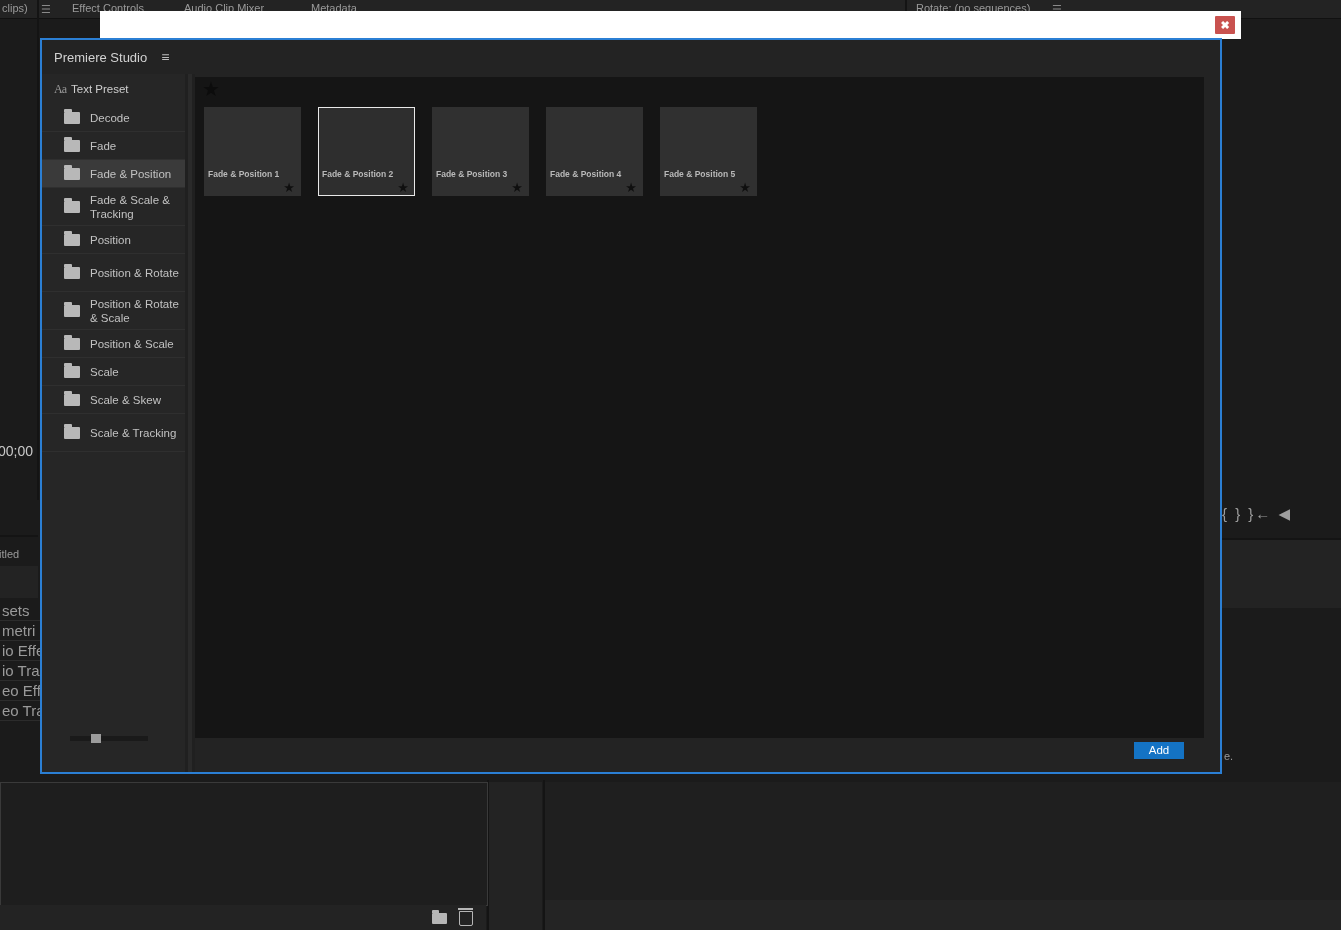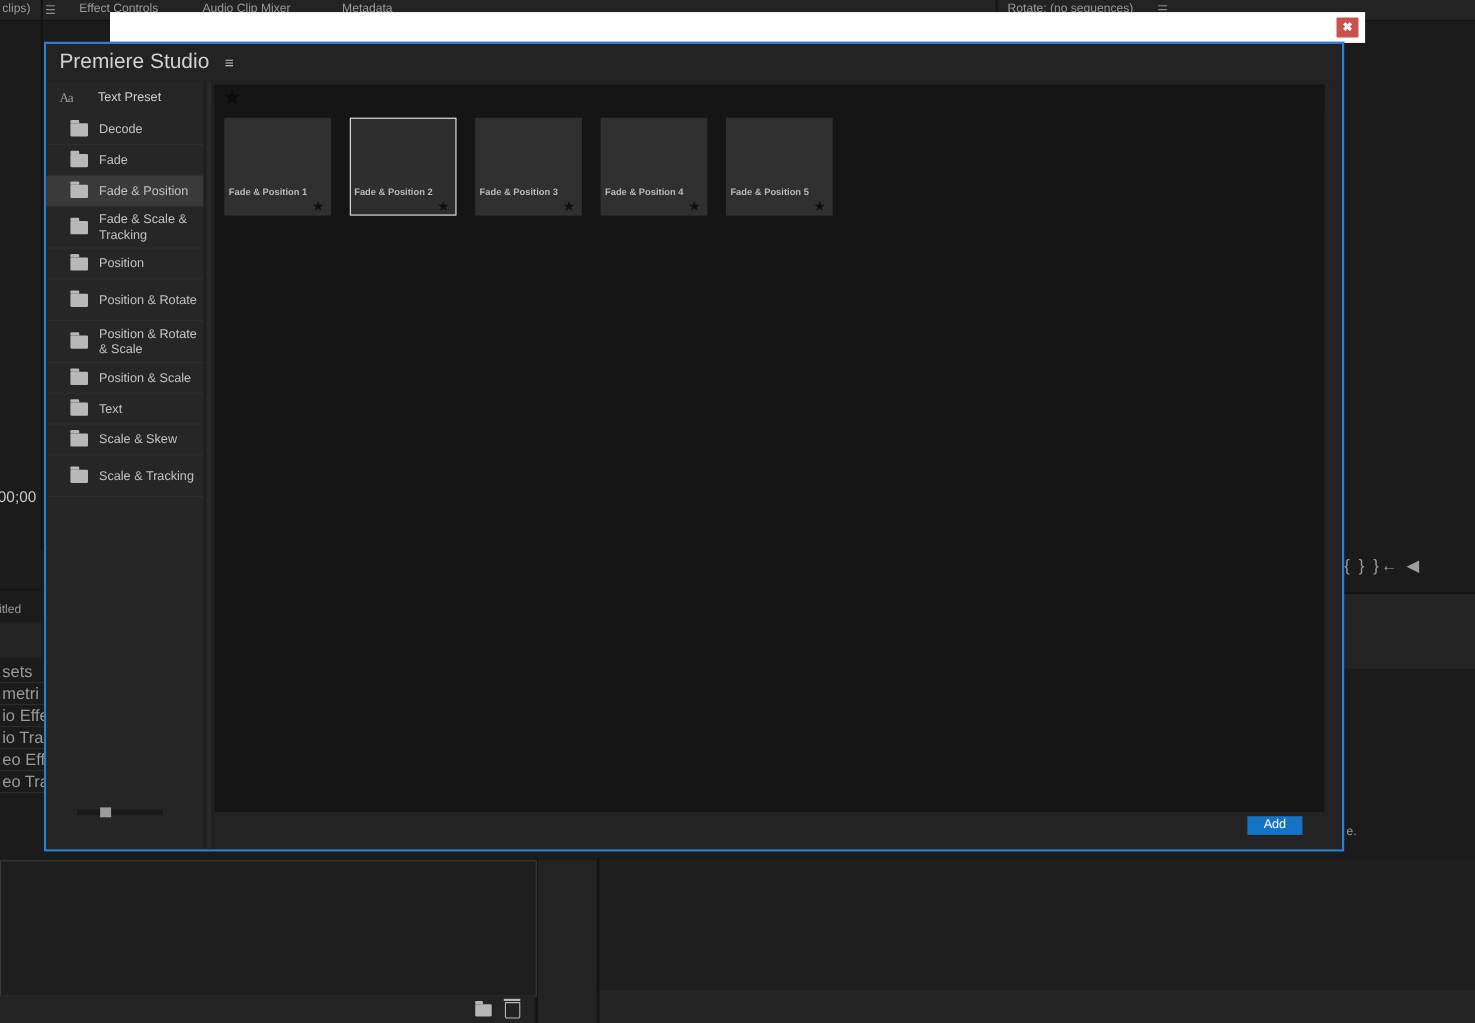--- a/index.html
+++ b/index.html
@@ -156,21 +156,21 @@
   }
   #dialog-title-bar {
     height: 34px;
     display: flex;
     align-items: center;
     padding-left: 12px;
     gap: 14px;
     background: #232323;
   }
   #dialog-title {
-    font-size: 19px;
+    font-size: 13px;
     color: #d2d2d2;
   }
   #dialog-hamburger {
     font-size: 14px;
     color: #bdbdbd;
     cursor: pointer;
     line-height: 1;
   }
   #dialog-body {
     position: absolute;
@@ -183,21 +183,21 @@
   #sidebar {
     width: 143px;
     background: #262626;
     display: flex;
     flex-direction: column;
     flex: 0 0 143px;
   }
   #sidebar-header {
     display: flex;
     align-items: center;
-    gap: 23px;
+    gap: 5px;
     height: 30px;
     padding-left: 12px;
     font-size: 11.5px;
     color: #cfcfcf;
   }
   .aa-icon {
     font-size: 12px;
     color: #9b9b9b;
     font-family: "Liberation Serif", serif;
     letter-spacing: -1px;
@@ -455,21 +455,21 @@
         <div class="sidebar-item two-line">
           <span class="sb-folder"></span>
           <span class="sb-label">Position &amp; Rotate &amp; Scale</span>
         </div>
         <div class="sidebar-item">
           <span class="sb-folder"></span>
           <span class="sb-label">Position &amp; Scale</span>
         </div>
         <div class="sidebar-item">
           <span class="sb-folder"></span>
-          <span class="sb-label">Text</span>
+          <span class="sb-label">Scale</span>
         </div>
         <div class="sidebar-item">
           <span class="sb-folder"></span>
           <span class="sb-label">Scale &amp; Skew</span>
         </div>
         <div class="sidebar-item two-line">
           <span class="sb-folder"></span>
           <span class="sb-label">Scale &amp; Tracking</span>
         </div>
       </div>

